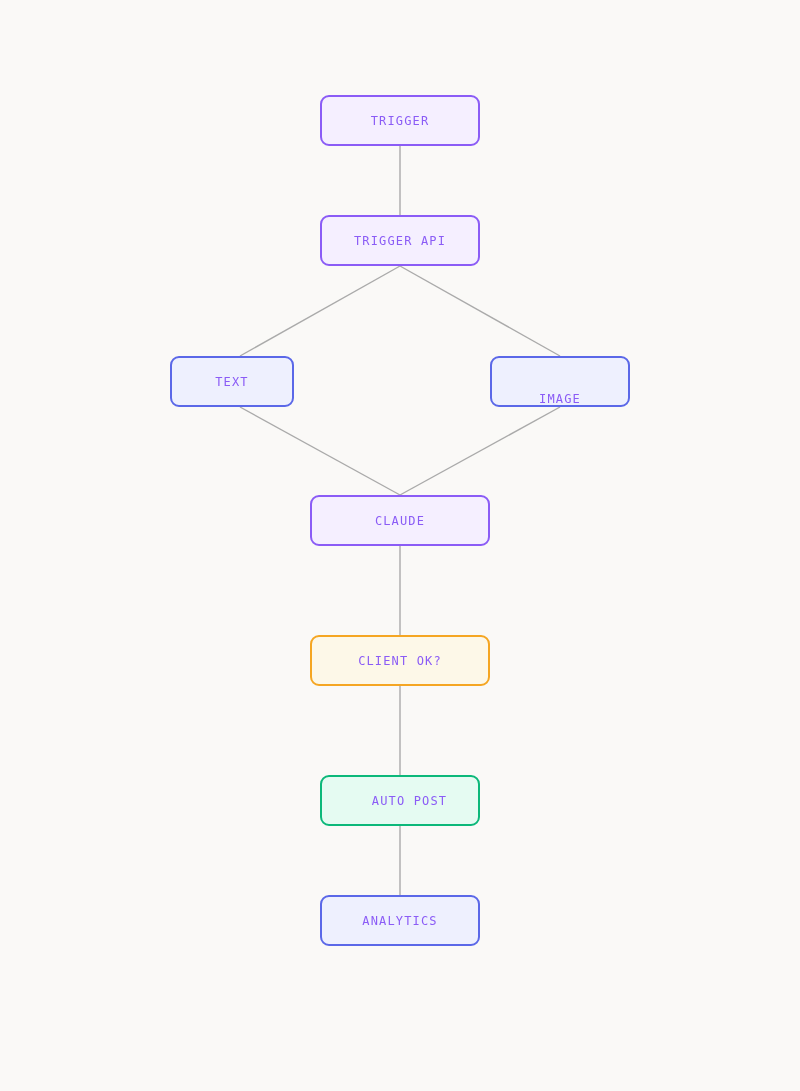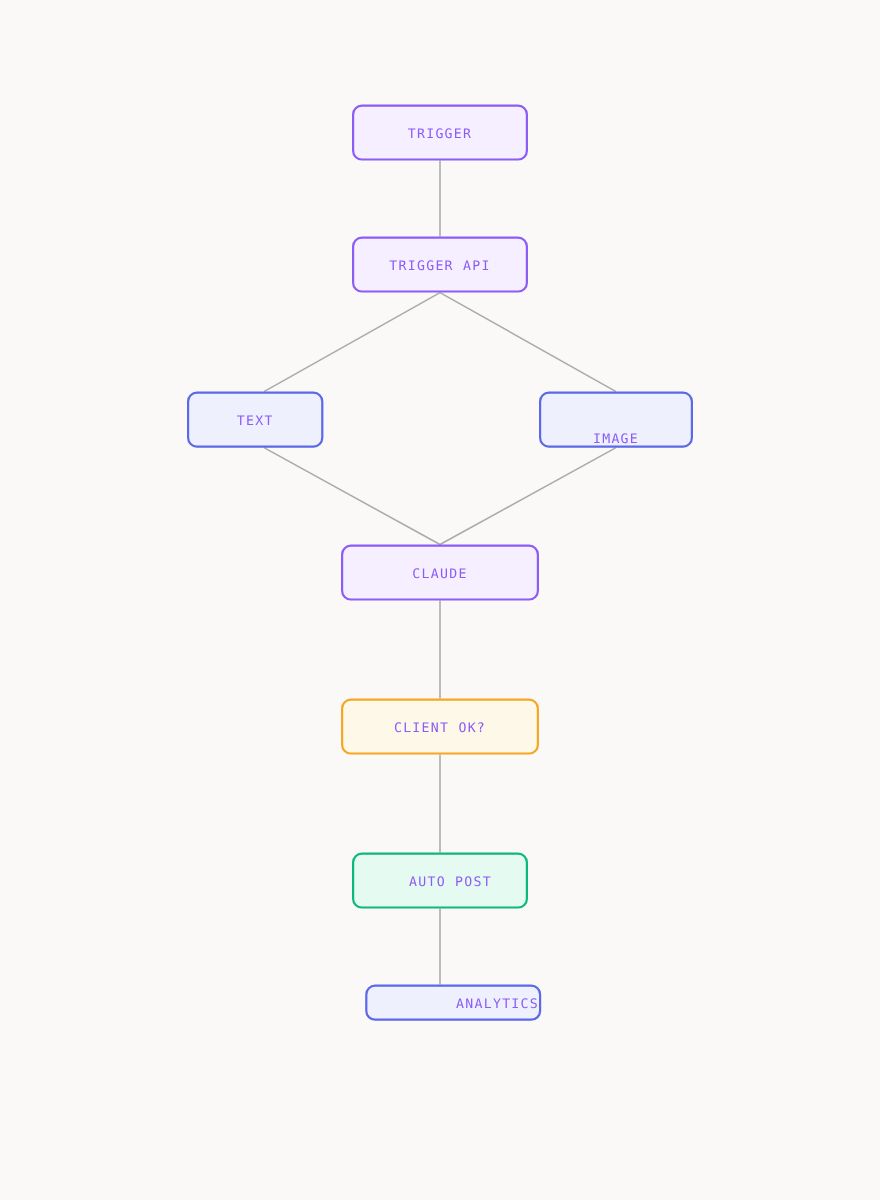--- a/index.html
+++ b/index.html
@@ -100,18 +100,18 @@
       </div>
       <div class="node node-purple" style="left: 310px; top: 495px; width: 180px; height: 51px; border-color: rgb(139, 92, 246); background: rgb(245, 239, 255);">
         <span class="node-label">CLAUDE</span>
       </div>
       <div class="node node-orange" style="left: 310px; top: 635px; width: 180px; height: 51px; border-color: rgb(245, 166, 35); background: rgb(253, 248, 232); text-align: center;">
         <span class="node-label">CLIENT OK?</span>
       </div>
       <div class="node node-green" style="left: 320px; top: 775px; width: 160px; height: 51px; border-color: rgb(12, 184, 122); background: rgb(229, 251, 242);">
         <span class="node-label">AUTO POST</span>
       </div>
-      <div class="node node-blue" style="left: 332px; top: 895px; width: 160px; height: 33px; border-color: rgb(91, 104, 232); background: rgb(238, 240, 254); justify-content: flex-end;">
+      <div class="node node-blue" style="left: 320px; top: 895px; width: 160px; height: 51px; border-color: rgb(91, 104, 232); background: rgb(238, 240, 254);">
         <span class="node-label">ANALYTICS</span>
       </div>
     </div>
 
 </div>
 
 </body></html>

